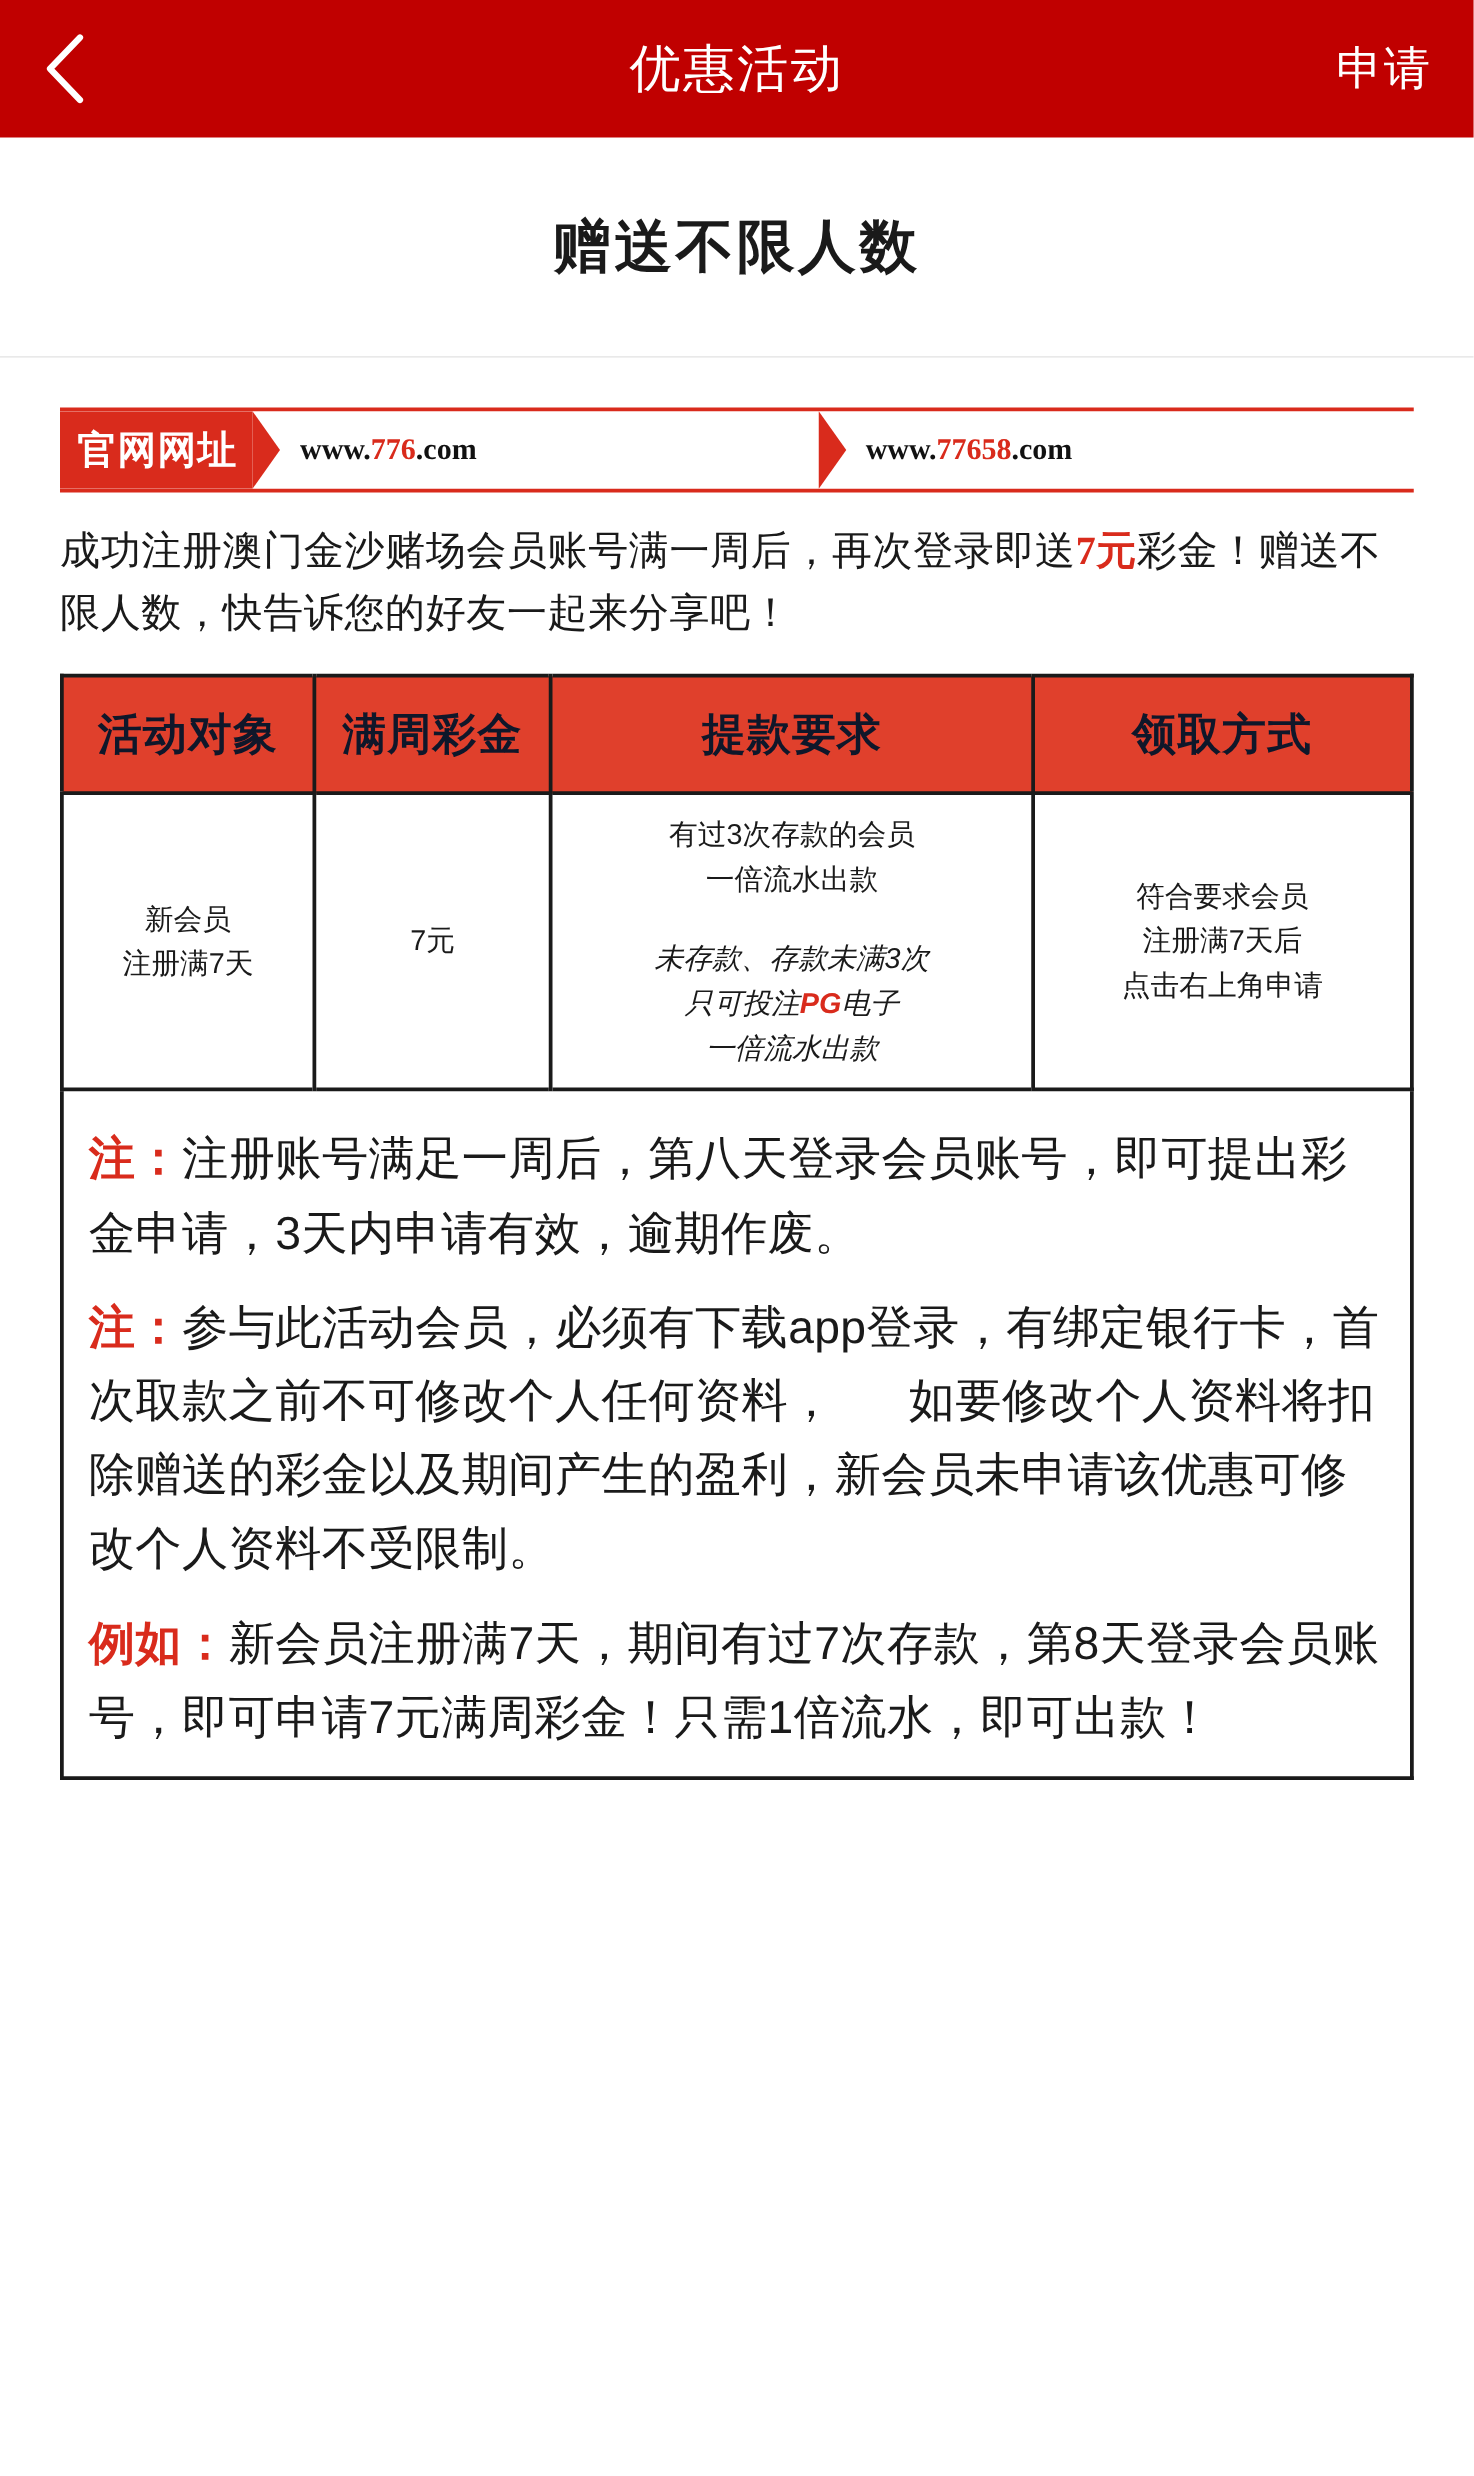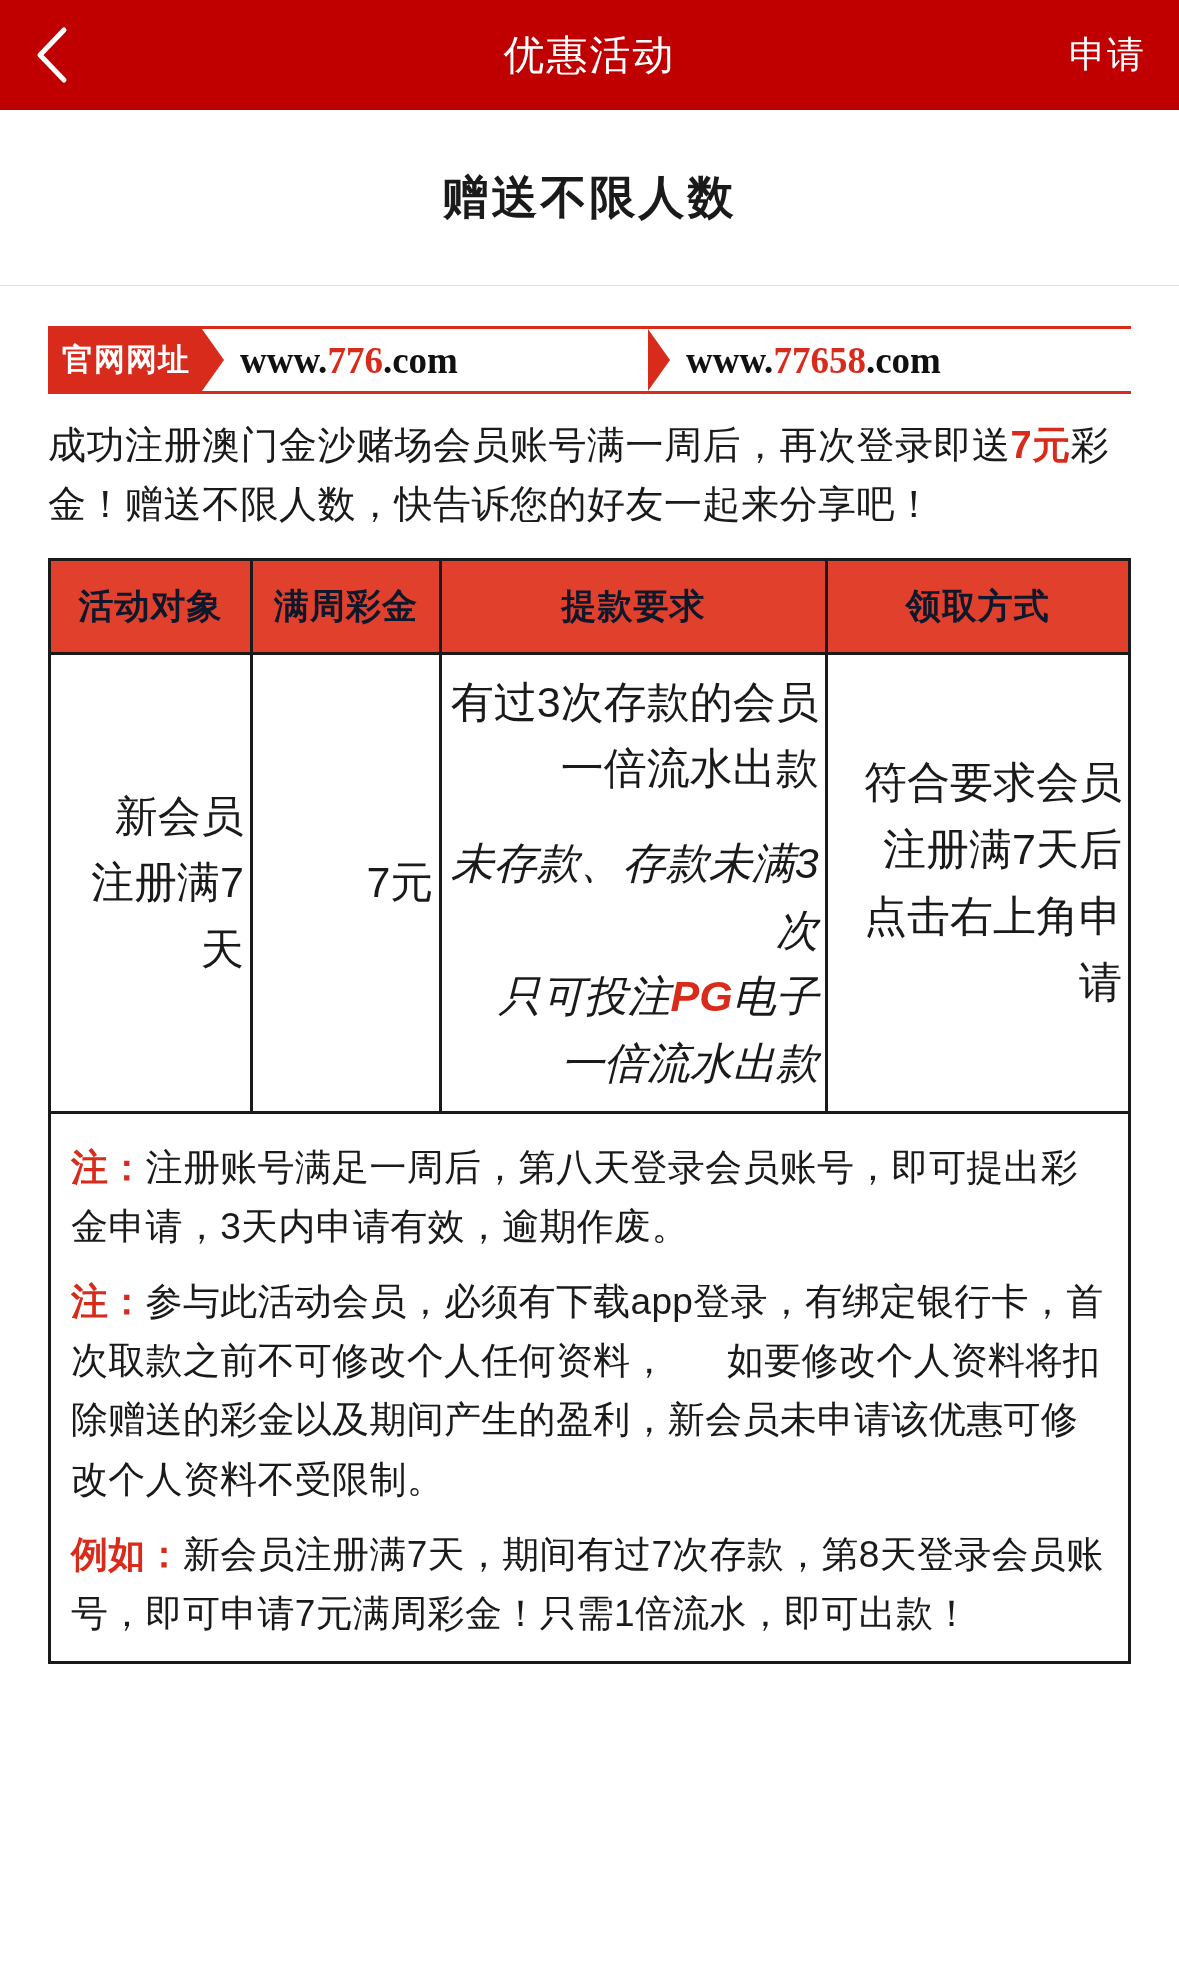--- a/index.html
+++ b/index.html
@@ -100,36 +100,37 @@
     border-bottom: 31px solid transparent;
     border-left: 22px solid #d92b1c;
     flex: 0 0 auto;
   }
   .banner-url {
     display: flex;
     align-items: center;
     justify-content: center;
     font-family: "Liberation Serif", "DejaVu Serif", serif;
     font-weight: bold;
-    font-size: 37px;
+    font-size: 24px;
     color: #111;
     padding: 0 16px;
     white-space: nowrap;
   }
   .banner-url .num { color: #d92b1c; }
   .banner-seg1 { flex: 1 1 auto; display: flex; min-width: 0; border-radius: 27px; }
   .banner-seg2 { flex: 1 1 auto; display: flex; min-width: 0; }
 
   
   .intro {
-    font-size: 38px;
+    font-size: 32px;
     line-height: 1.55;
     color: #1a1a1a;
     margin: 6px 0 24px 0;
     letter-spacing: 0.5px;
+    font-family: Liberation Serif, serif;
   }
   .intro .hl {
     color: #d92b1c;
     font-weight: bold;
   }
 
   
   table.promo {
     width: 100%;
     border-collapse: collapse;
@@ -143,22 +144,22 @@
     font-weight: bold;
     padding: 22px 4px;
     border-right: 3px solid #1a1a1a;
     border-bottom: 3px solid #1a1a1a;
     letter-spacing: 1px;
   }
   table.promo th:last-child { border-right: none; }
   table.promo td {
     border-right: 3px solid #1a1a1a;
     border-bottom: 3px solid #1a1a1a;
-    text-align: right;
-    font-size: 43px;
+    text-align: center;
+    font-size: 23px;
     color: #1a1a1a;
     line-height: 1.55;
     padding: 14px 6px;
     vertical-align: middle;
   }
   table.promo td:last-child { border-right: none; }
   table.promo tr:last-child td { border-bottom: none; }
   .cell-red { color: #d92b1c; font-size: 33px; }
   .cell-pg { color: #d92b1c; font-weight: bold; }
   .col-1 { width: 165px; }

